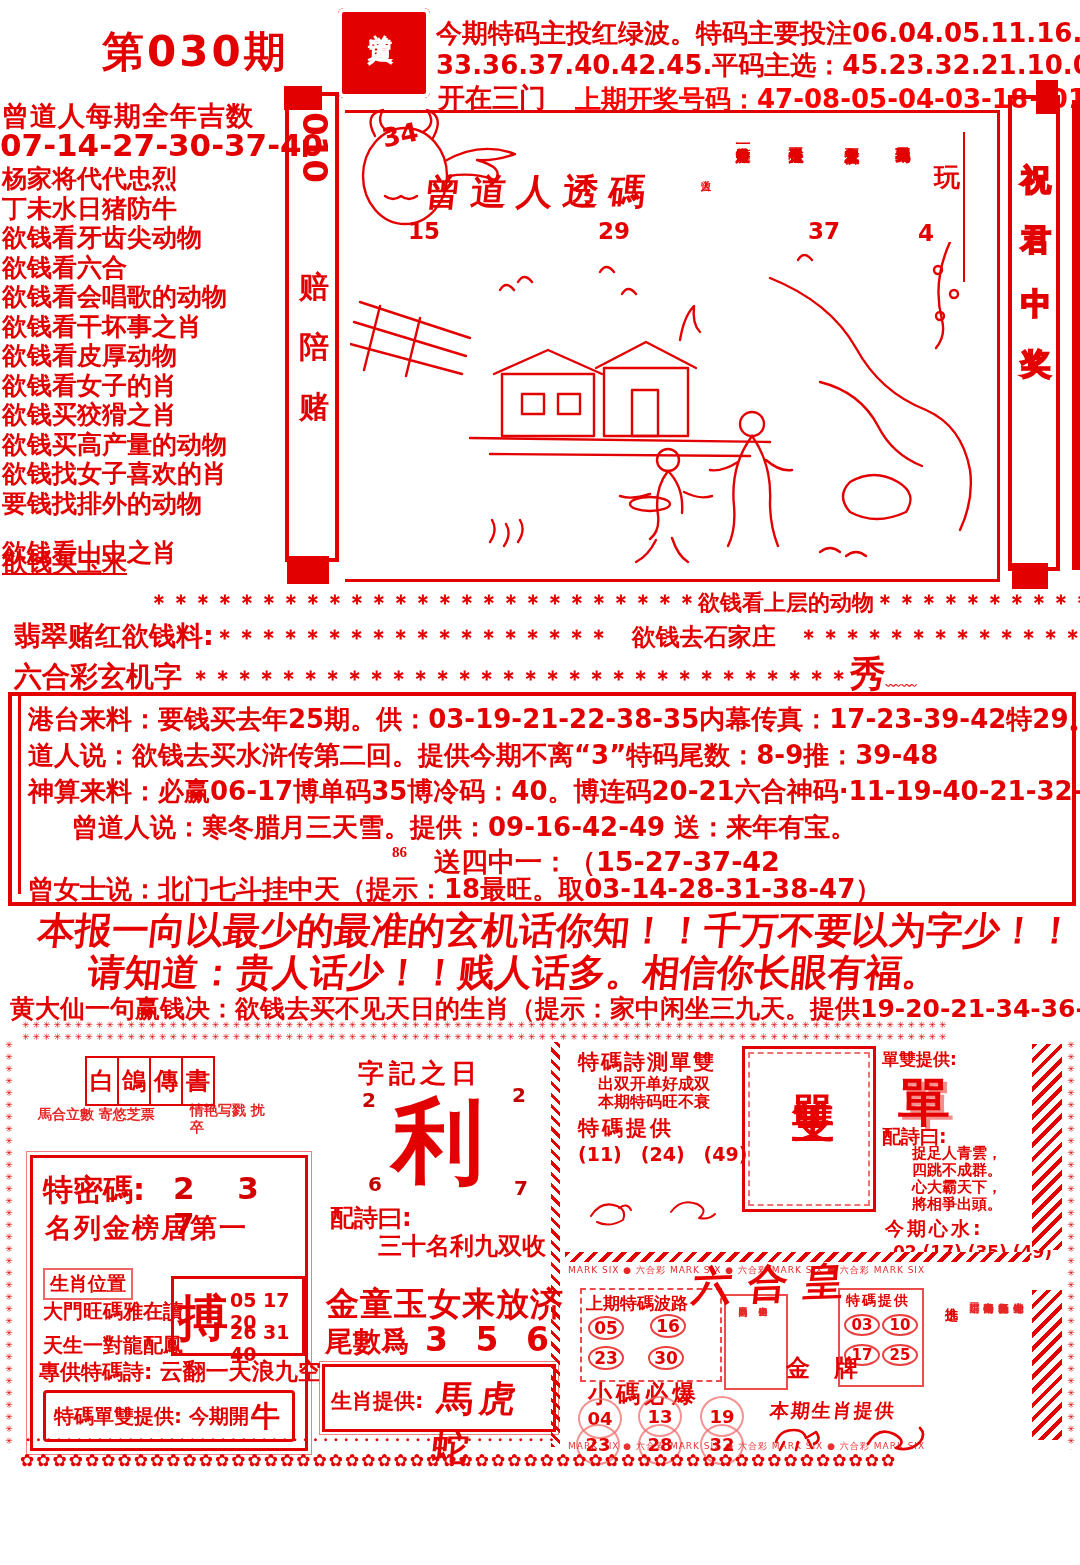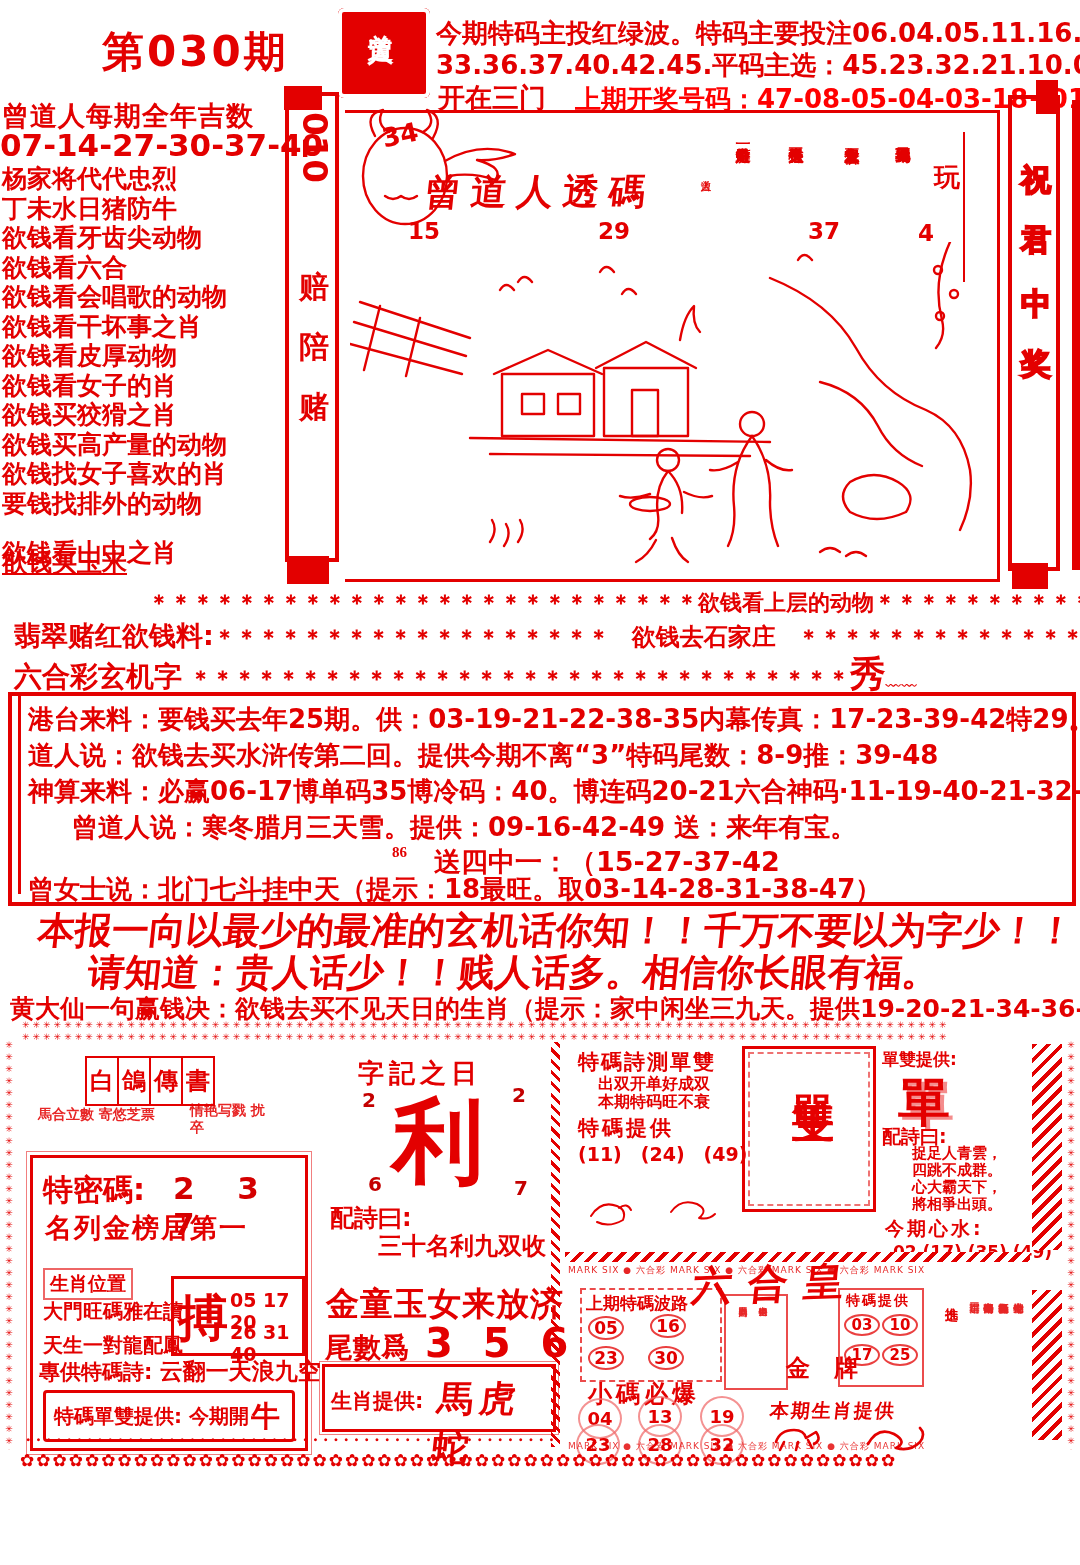--- a/index.html
+++ b/index.html
@@ -198,21 +198,21 @@
   <div class="abs b" style="left:358px;top:1056px;font-size:26px;letter-spacing:5px;">字記之日</div>
   <div class="abs b" style="left:362px;top:1088px;font-size:20px;color:#c40000;">2</div>
   <div class="abs b" style="left:512px;top:1083px;font-size:20px;color:#c40000;">2</div>
   <div class="abs b" style="left:392px;top:1080px;font-size:92px;font-family:'DejaVu Serif',serif;">利</div>
   <div class="abs b" style="left:368px;top:1172px;font-size:20px;color:#c40000;">6</div>
   <div class="abs b" style="left:514px;top:1176px;font-size:20px;color:#c40000;">7</div>
   <div class="abs b" style="left:330px;top:1202px;font-size:24px;">配詩曰:</div>
   <div class="abs b" style="left:378px;top:1230px;font-size:24px;white-space:nowrap;">三十名利九双收</div>
   <div class="abs b" style="left:326px;top:1282px;font-size:33px;letter-spacing:1px;white-space:nowrap;">金童玉女来放济</div>
   <div class="abs b" style="left:325px;top:1320px;white-space:nowrap;">
-    <span style="font-size:28px;">尾數爲</span>　<span style="font-size:40px;letter-spacing:8px;">3 5 6</span>
+    <span style="font-size:28px;">尾數爲</span>　<span style="font-size:33px;letter-spacing:8px;">3 5 6</span>
   </div>
   <div class="abs" style="left:322px;top:1364px;width:228px;height:62px;border:3px solid #e30000;outline:1px solid rgba(227,0,0,.5);outline-offset:2px;">
     <span class="abs b" style="left:6px;top:20px;font-size:21px;">生肖提供:</span>
     <span class="abs b skew" style="left:110px;top:8px;font-size:36px;letter-spacing:6px;">馬虎蛇</span>
   </div>
 
   <div class="abs b" style="left:578px;top:1048px;font-size:21px;letter-spacing:2px;">特碼詩測單雙</div>
   <div class="abs b" style="left:598px;top:1074px;font-size:16px;">出双开单好成双</div>
   <div class="abs b" style="left:598px;top:1092px;font-size:16px;">本期特码旺不衰</div>
   <div class="abs b" style="left:578px;top:1114px;font-size:21px;letter-spacing:3px;">特碼提供</div>

